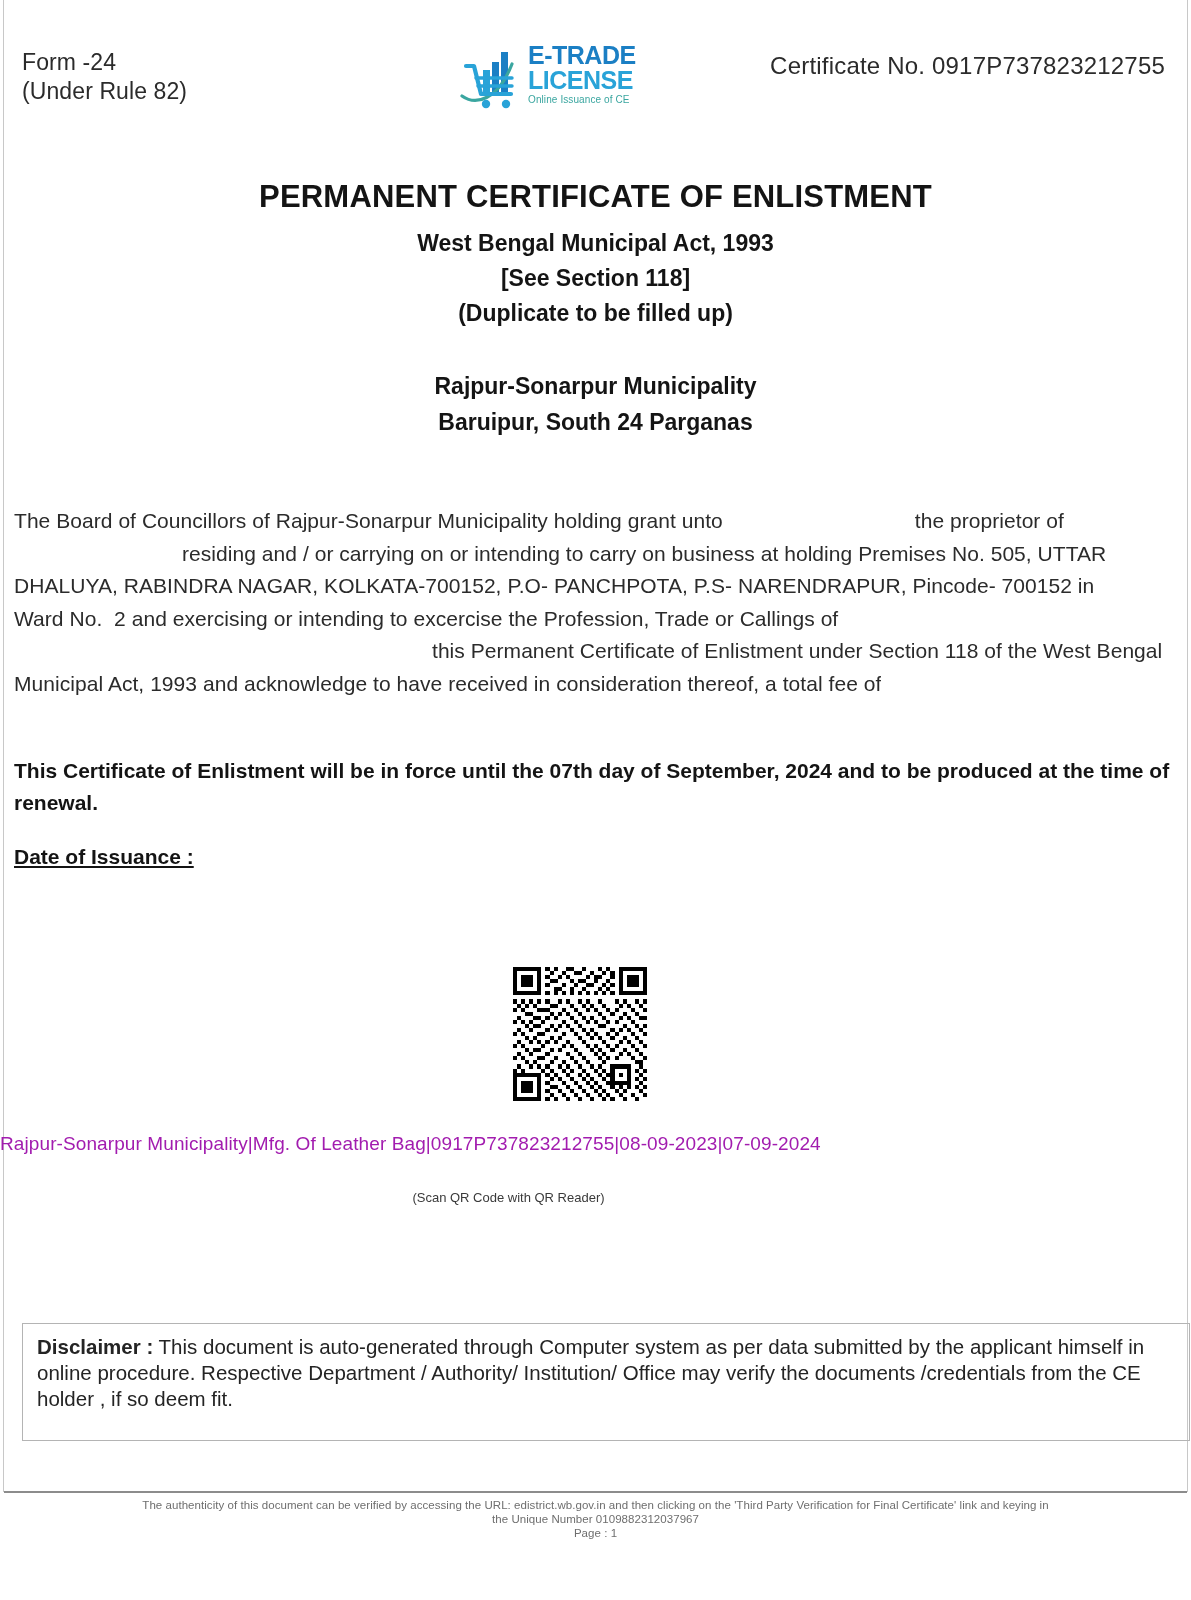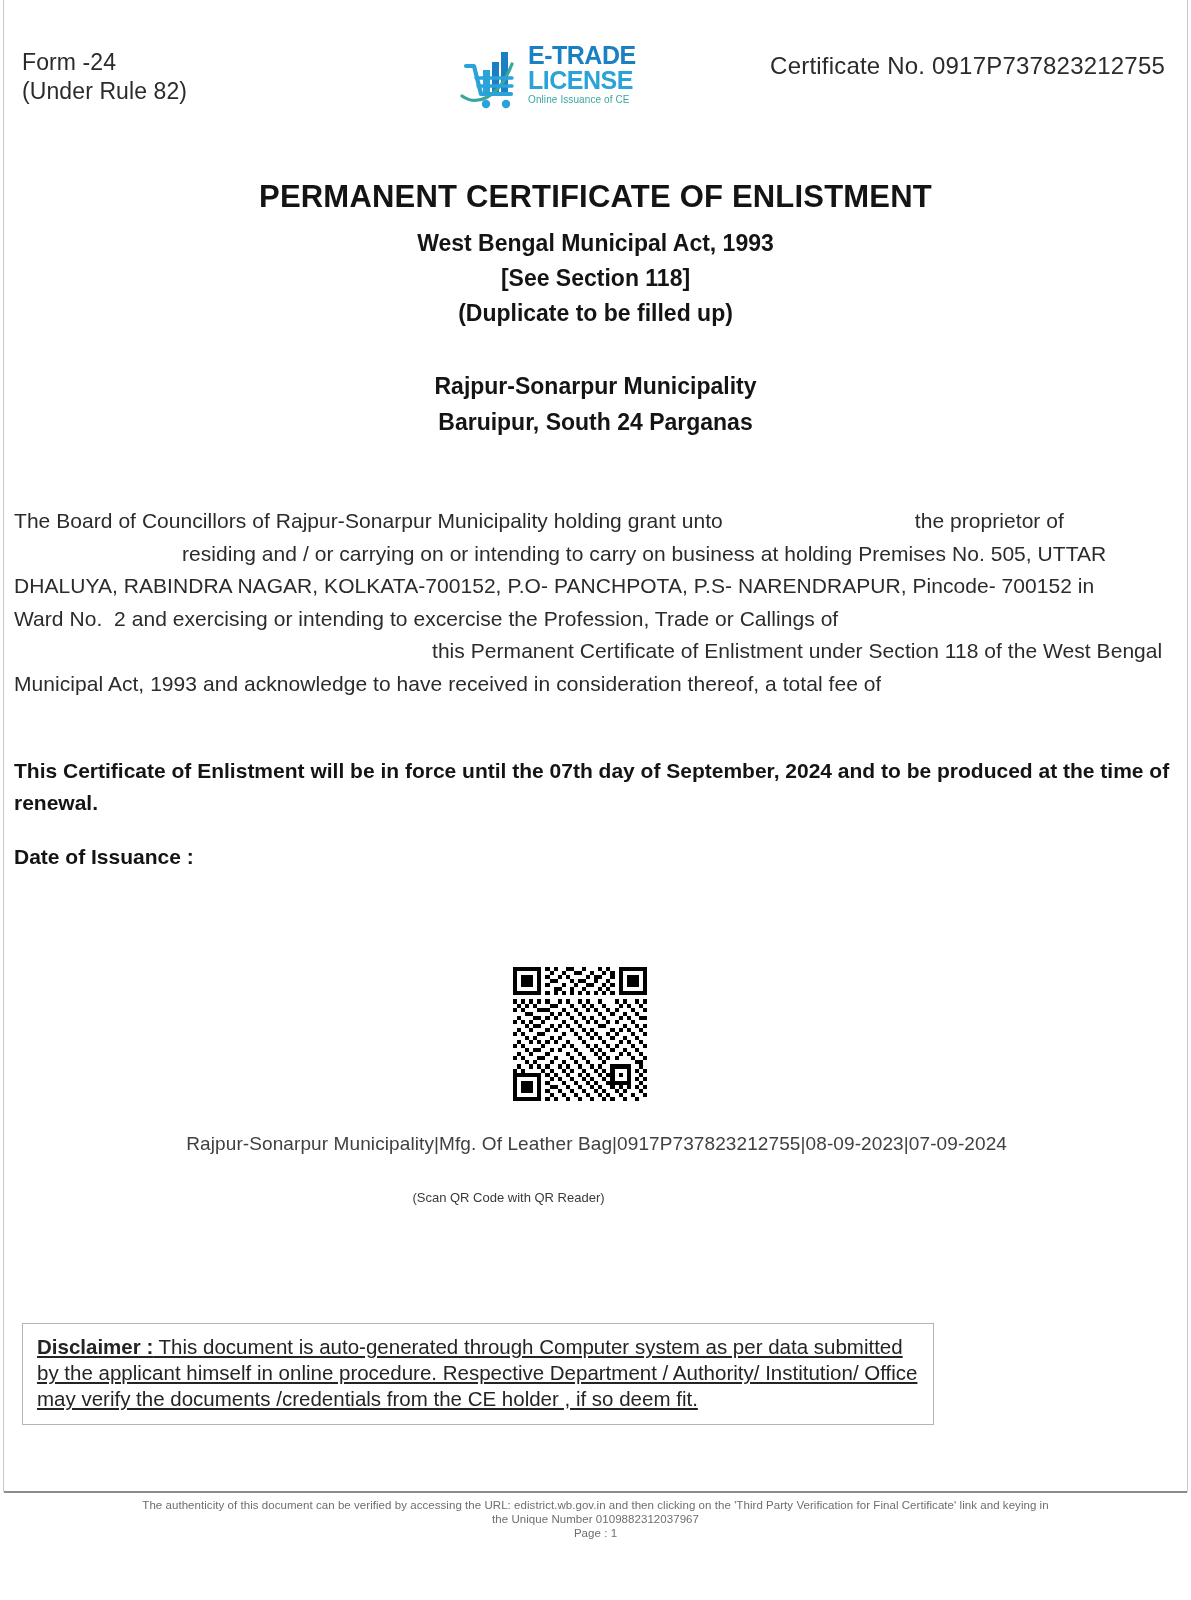--- a/index.html
+++ b/index.html
@@ -146,58 +146,58 @@
     font-weight: bold;
     line-height: 32px;
     color: #141414;
   }
   .date-issuance {
     position: absolute;
     left: 14px; top: 845px;
     font-size: 21px;
     font-weight: bold;
     color: #141414;
+    text-decoration: underline;
   }
 
   
   .qr-wrap {
     position: absolute;
     left: 513px; top: 967px;
     width: 134px; height: 134px;
   }
   .qr-wrap svg { display: block; }
 
   .qr-caption {
     position: absolute;
     left: 0; top: 1133px; width: 1007px;
-    text-align: right;
+    text-align: left;
     font-size: 19px;
-    color: #404040;
+    color: #a21caf;
     letter-spacing: .1px;
   }
   .qr-hint {
     position: absolute;
     left: 0; top: 1190px; width: 1017px;
     text-align: center;
     font-size: 13px;
     color: #3a3a3a;
   }
 
   
   .disclaimer {
     position: absolute;
     left: 22px; top: 1323px;
-    width: 912px;
+    width: 1168px;
     border: 1px solid #b4b4b4;
     box-sizing: border-box;
-    padding: 10px 12px 12px 14px;
+    padding: 10px 12px 28px 14px;
     font-size: 20.5px;
     line-height: 26px;
     color: #242424;
-    text-decoration: underline;
   }
   .disclaimer b { font-weight: bold; }
 
   
   .footer-rule {
     position: absolute;
     left: 4px; top: 1491px;
     width: 1183px; height: 2px;
     background: #8c8c8c;
   }

